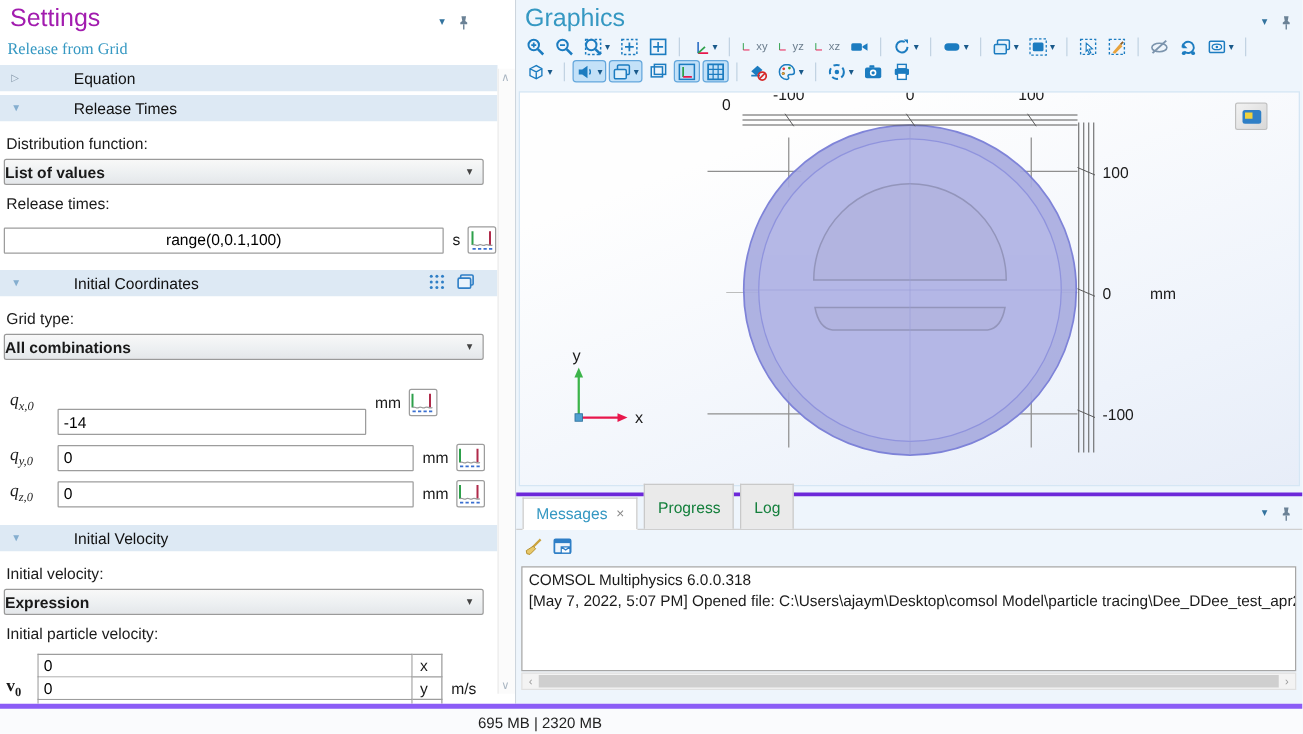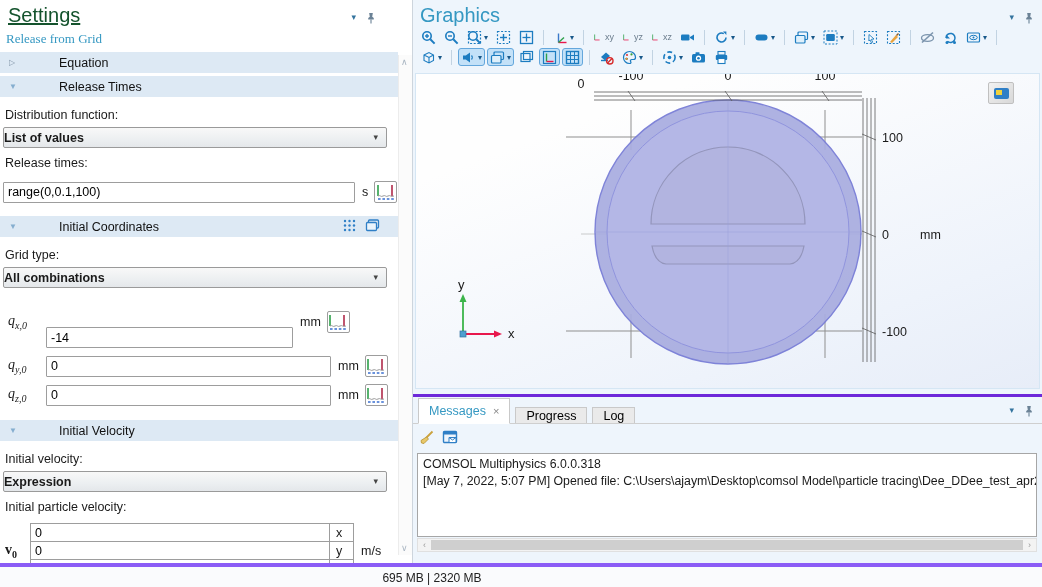--- a/index.html
+++ b/index.html
@@ -4,21 +4,21 @@
 <style>
   * { margin:0; padding:0; box-sizing:border-box; }
   html,body { width:1042px; height:587px; }
   body { font-family:"Liberation Sans", sans-serif; font-size:12px; color:#1a1a1a; background:#fff; overflow:hidden; }
   .app { width:1042px; height:587px; display:flex; flex-direction:column; }
   .main { flex:1; display:flex; min-height:0; }
 
   
   .settings-panel { width:413px; position:relative; background:#fff; border-right:1px solid #cdd5dd; overflow:hidden; }
   .sp-inner { position:absolute; left:0; top:0; right:14px; bottom:0; }
-  .panel-title { color:#14532d; font-size:20px; padding:4px 0 0 8px; font-weight:400;text-decoration:underline; }
+  .panel-title { color:#a21caf; font-size:20px; padding:4px 0 0 8px; font-weight:400; }
   .panel-subtitle { color:#3598c2; font-size:13px; padding:4px 0 5px 6px;font-family:Liberation Serif, serif; }
   .hdr-ctrl { position:absolute; top:12px; display:flex; gap:10px; color:#5b6f7f; }
   .caret-sm { font-size:9px; color:#33739e; }
   .pin { width:10px; height:12px; display:inline-block; }
   .section-band { background:#dde9f4; height:21px; display:flex; align-items:center; margin-bottom:3px; padding-left:9px; position:relative; }
   .section-band .tri { font-size:8px; color:#85aecf; width:18px; }
   .section-band .tri.collapsed { color:#8699ab; }
   .section-band .s-label { font-size:12.5px; color:#111;margin-left:32px; }
   .band-icons { position:absolute; right:18px; top:2px; display:flex; gap:8px; }
   .form-label { padding:8px 0 5px 5px; font-size:12.5px; }
@@ -54,21 +54,21 @@
   .icon15 { width:15px; height:15px; display:block; }
 
   .gp-canvas { position:absolute; left:2px; right:2px; top:73px; height:316px; background:linear-gradient(160deg,#fefefe 20%,#eef3fb 75%,#e7edf8); border:1px solid #d5e6f4; overflow:hidden; }
   .float-btn { position:absolute; right:25px; top:8px; width:26px; height:22px; background:linear-gradient(135deg,#f2f2f2,#d8d8d8); border:1px solid #c0c0c0; border-radius:2px; display:flex; align-items:center; justify-content:center; }
   .float-btn .fb-in { width:15px; height:11px; background:#2f7fc6; border-radius:2px; position:relative; }
   .float-btn .fb-in:after { content:""; position:absolute; left:2px; top:2px; width:6px; height:5px; background:#f0d23c; }
 
   
   .messages-panel { flex:1; position:relative; background:#eef5fc; border-top:3px solid #6d28d9; }
   .tabbar { display:flex; align-items:flex-end; height:27px; padding-left:5px; position:relative; border-bottom:1px solid #cfcfcf; }
-  .tab { height:16px; display:flex; align-items:center; padding:0 10px; font-size:12.5px; margin-right:5px; border:1px solid #c9c9c9; border-bottom:none; background:#eaeaea; color:#000000; }
+  .tab { height:36px; display:flex; align-items:center; padding:0 10px; font-size:12.5px; margin-right:5px; border:1px solid #c9c9c9; border-bottom:none; background:#eaeaea; color:#15803d; }
   .tab.active { background:#fff; color:#3598c2; height:26px; border-bottom:1px solid #fff; margin-bottom:-1px; }
   .tab .tclose { margin-left:7px; color:#888; font-size:11px; }
   .mp-toolbar { display:flex; align-items:center; height:25px; padding-left:6px; gap:7px; }
   .mp-content { position:absolute; left:4px; right:5px; top:56px; height:84px; background:#fff; border:1px solid #a6a6a6; padding:2px 5px; font-size:12.3px; line-height:17px; overflow:hidden; white-space:nowrap; }
   .mp-hscroll { position:absolute; left:4px; right:5px; top:141px; height:14px; background:#f3f3f3; border:1px solid #e0e0e0; }
   .mp-hscroll .thumb { position:absolute; left:13px; right:13px; top:1px; bottom:1px; background:#cfcfcf; }
   .mp-hscroll .arr { position:absolute; top:0; width:13px; height:12px; color:#9a9a9a; font-size:9px; text-align:center; line-height:12px; }
 
   
   .status-bar { height:24px; background:#fafbfd; border-top:4px solid #8b5cf6; position:relative; }
@@ -250,21 +250,21 @@
         </div>
 
         <div class="form-label">Distribution function:</div>
         <div class="dropdown">
           <span class="dd-text">List of values</span>
           <span class="dd-caret">▾</span>
         </div>
 
         <div class="form-label">Release times:</div>
         <div class="inline-row">
-          <input class="txt-input" style="width: 352px;" value="range(0,0.1,100)">
+          <input class="txt-input" style="width: 352px; text-align: center;" value="range(0,0.1,100)">
           <span class="unit">s</span>
           <span class="graph-btn">
               <svg width="20" height="20">
                 <use href="#rangechart"></use>
               </svg>
             </span>
         </div>
 
         <div class="section-band" style="margin-top:13px;">
           <span class="tri">▼</span>

